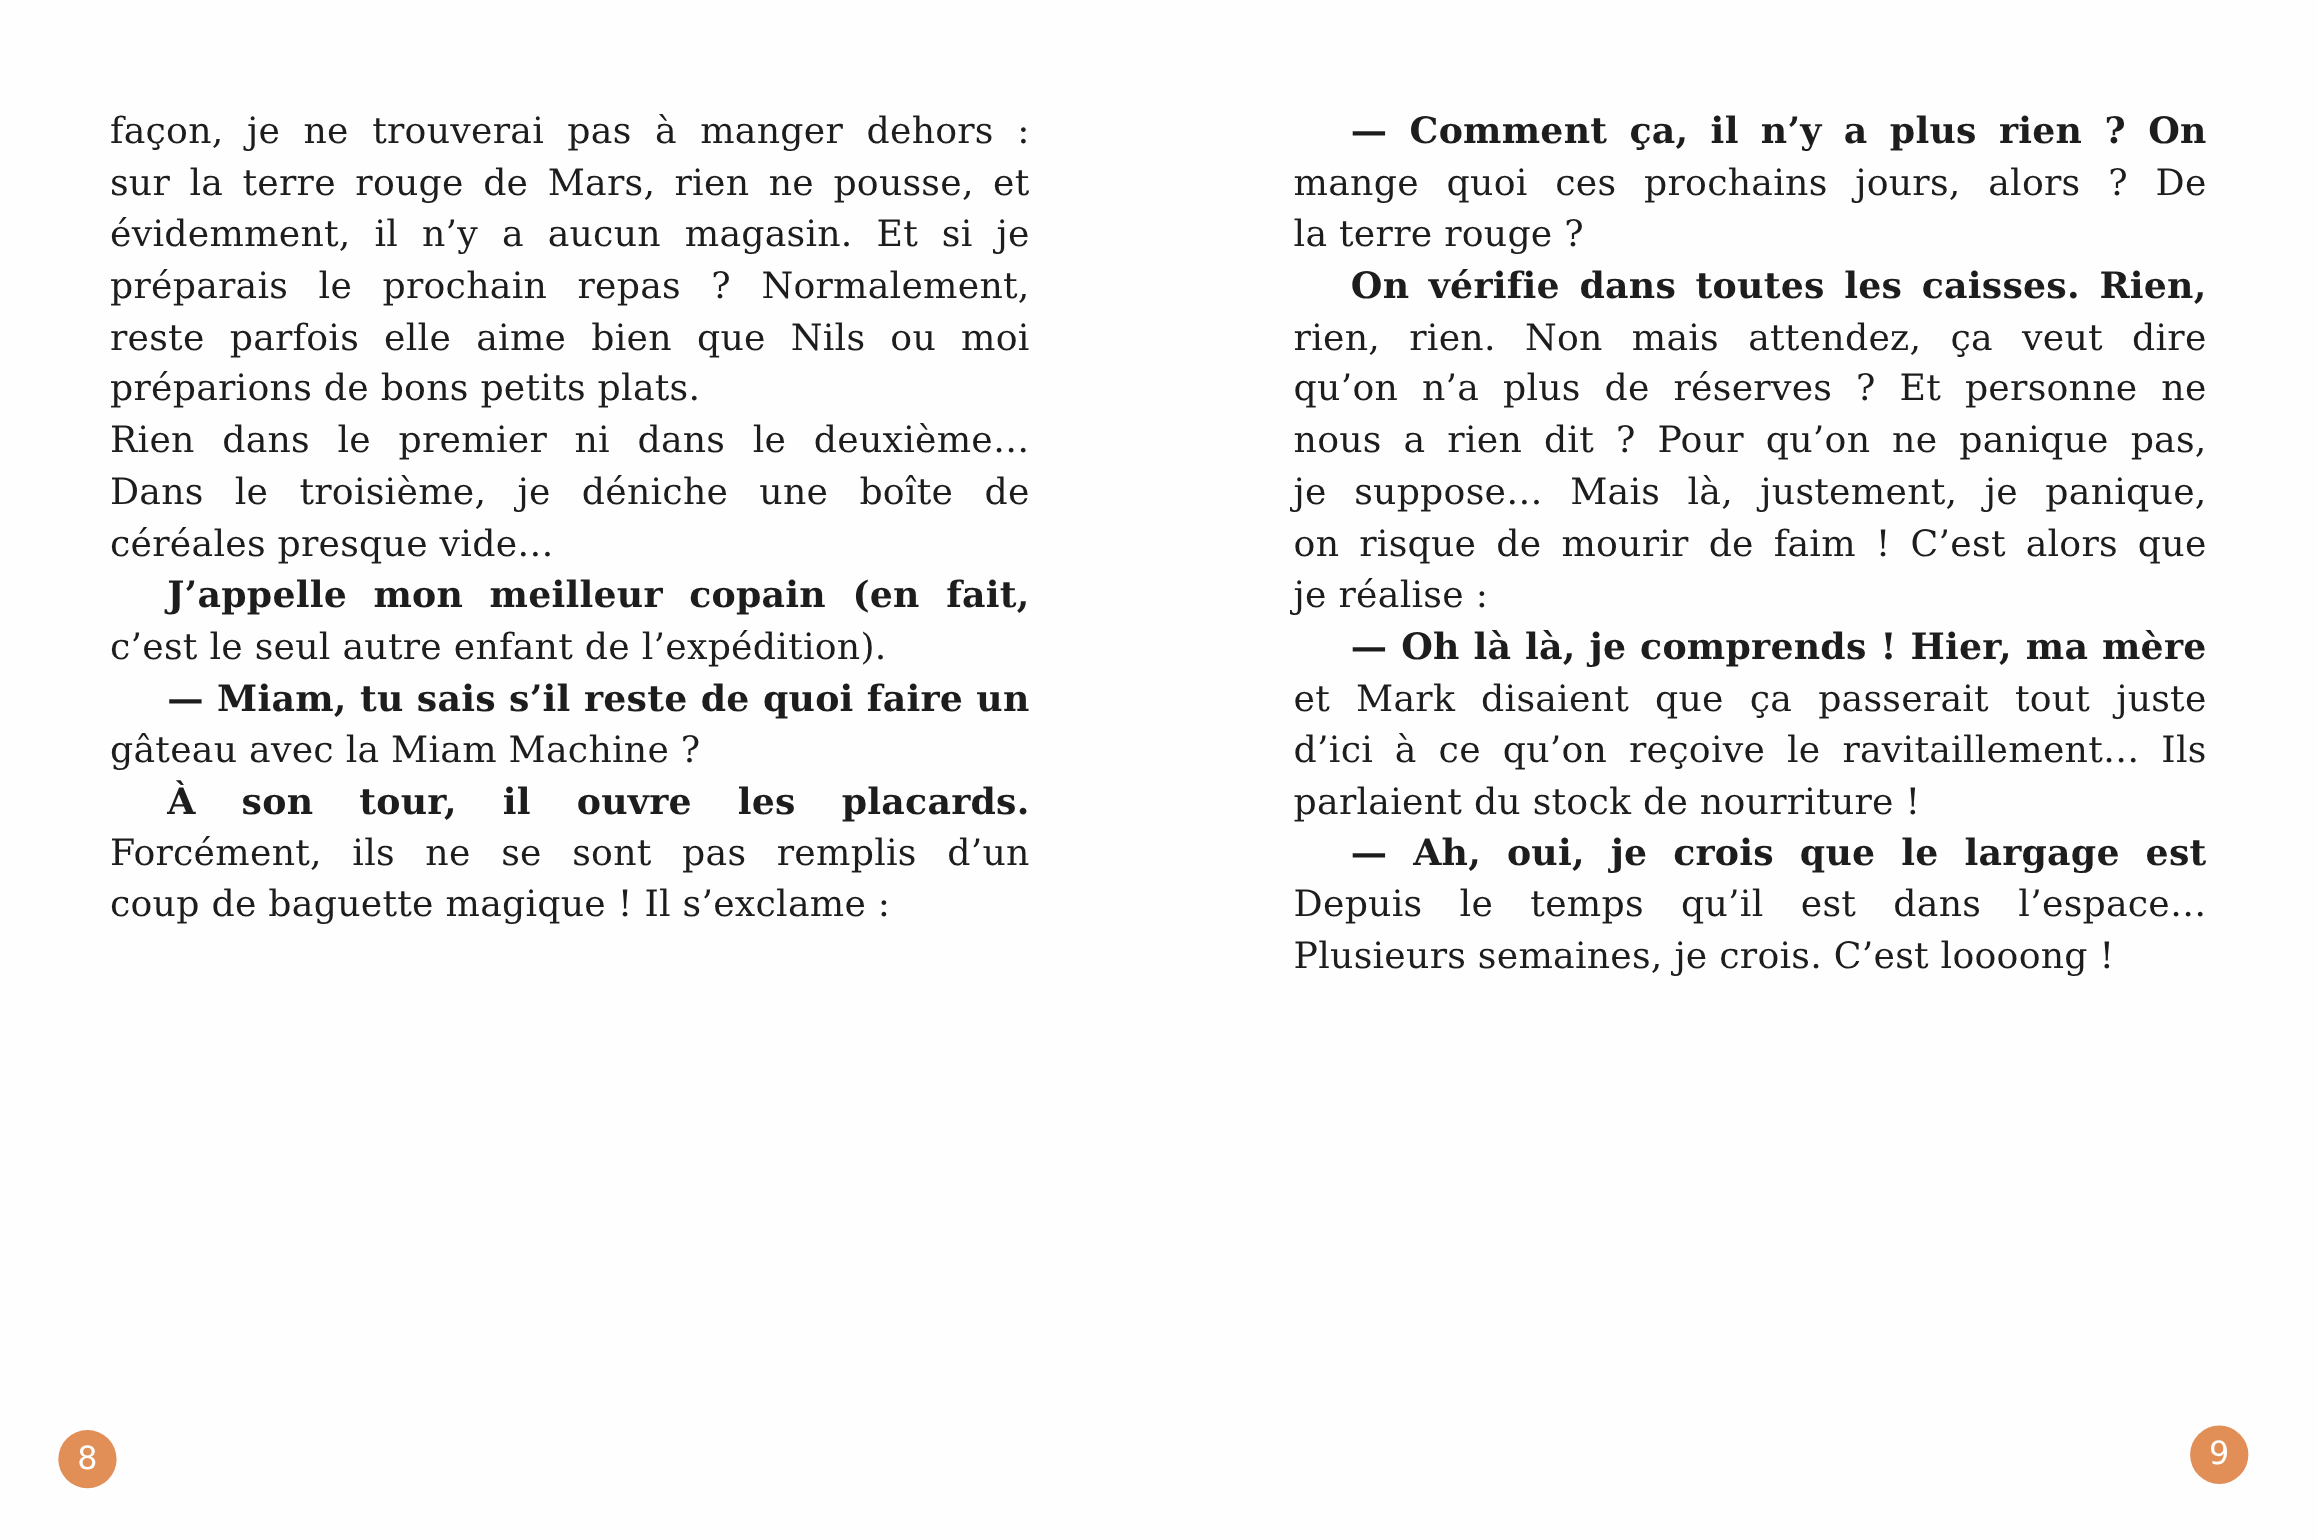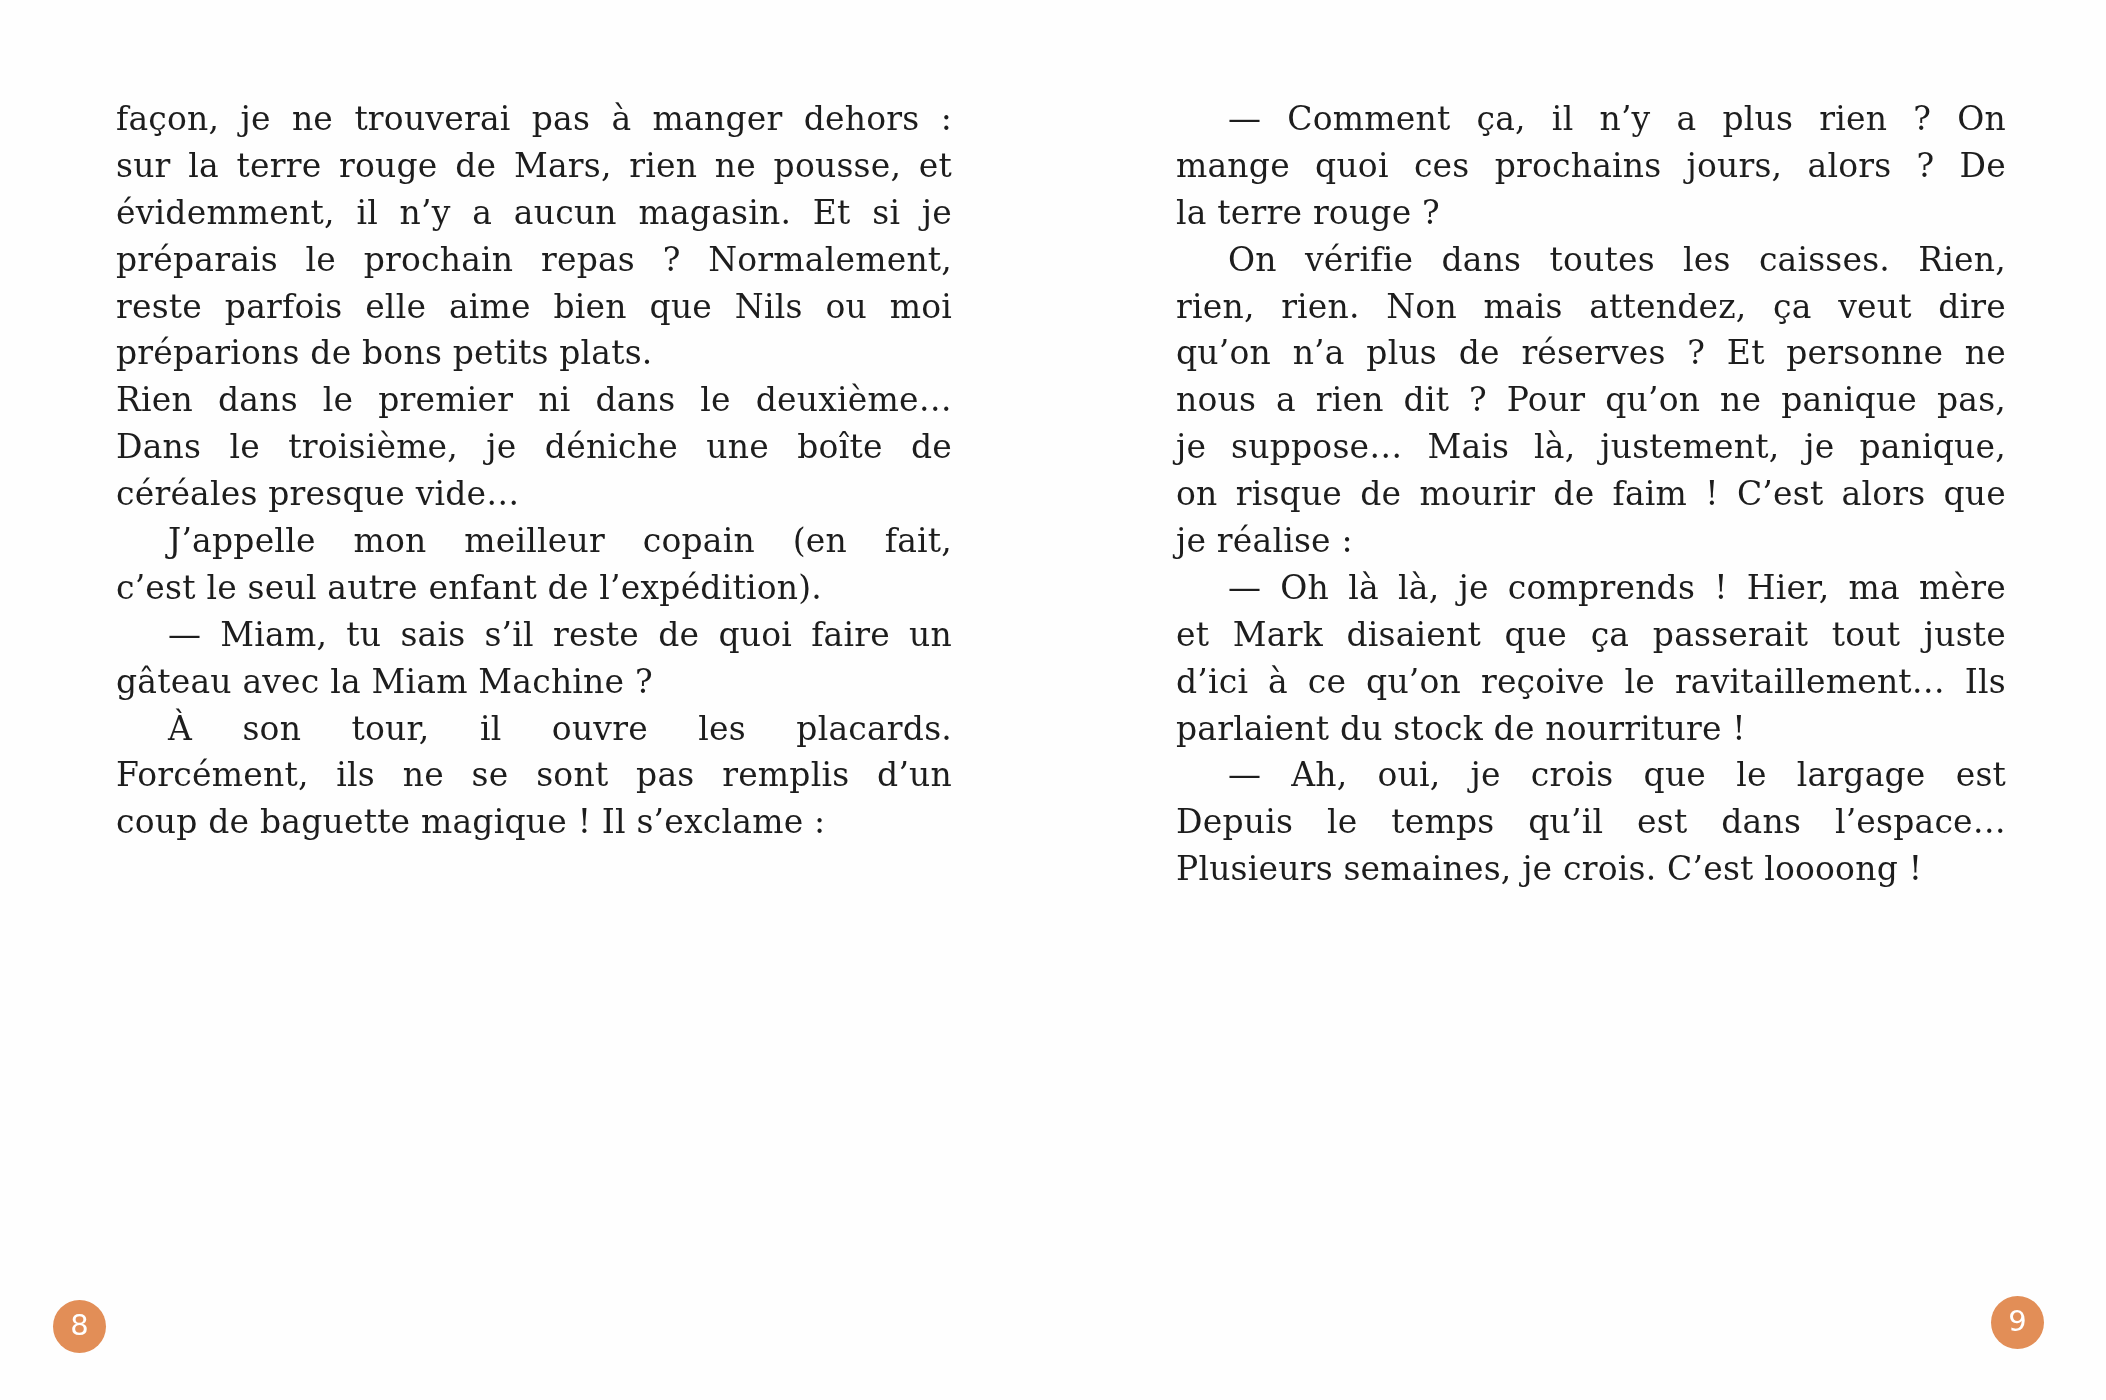--- a/index.html
+++ b/index.html
@@ -18,33 +18,34 @@
     background: #fefefe;
   }
   .textblock {
     position: absolute;
     top: 96px;
     color: #1d1d1d;
     font-size: 33px;
     line-height: 46.9px;
     letter-spacing: 0.2px;
   }
-  .textblock.left  { left: 116px;  width: 836px; }
+  .textblock.left  { left: 100px;  width: 836px; }
   .textblock.right { left: 1176px; width: 830px; }
   .line {
     text-align: justify;
     text-align-last: justify;
     white-space: normal;
     height: 46.9px;
   }
   .line.last {
     text-align-last: left;
   }
   .line.indent {
     text-indent: 52px;
+    font-weight: bold;
   }
   .badge {
     position: absolute;
     width: 53px;
     height: 53px;
     border-radius: 50%;
     background: #e28e57;
     display: flex;
     align-items: center;
     justify-content: center;

